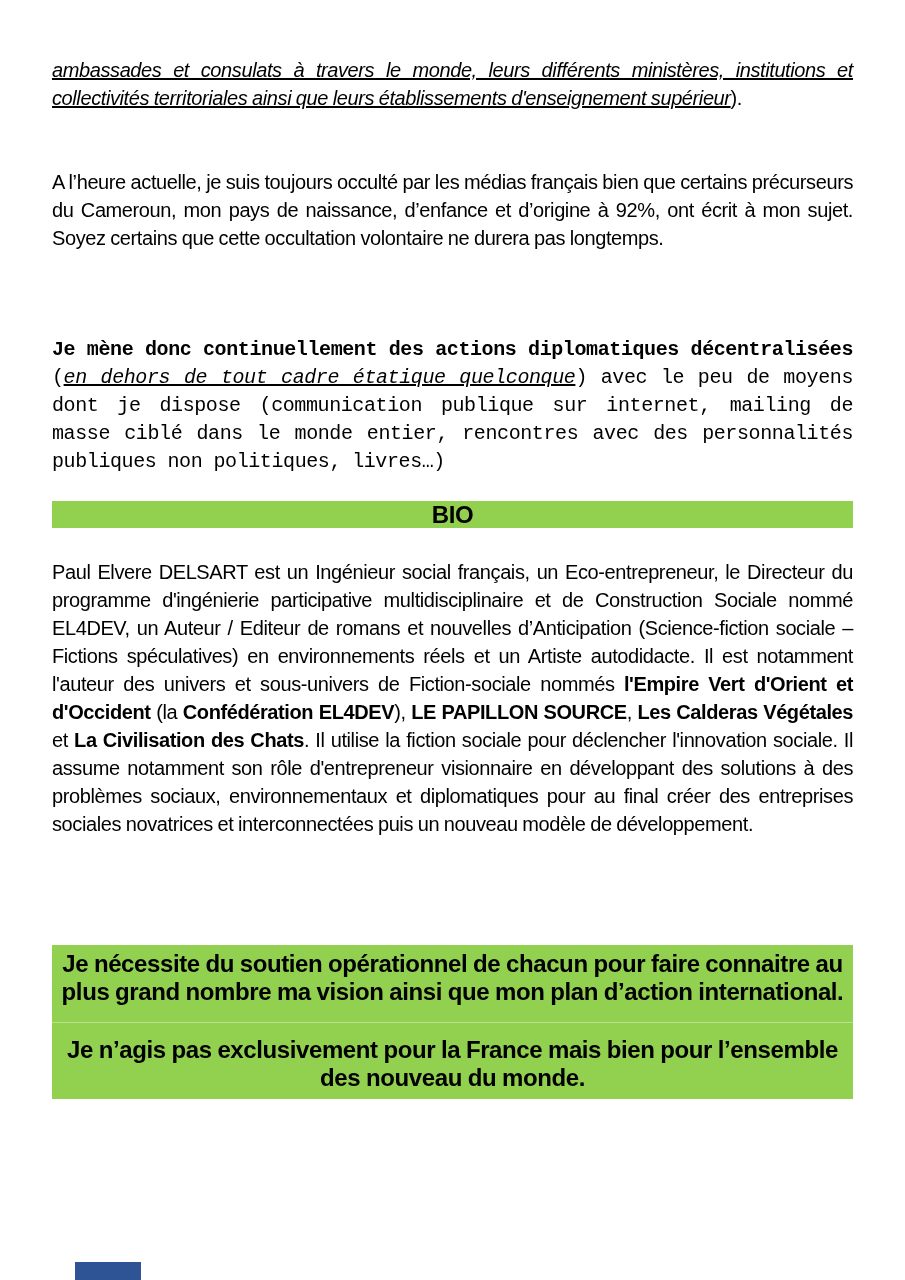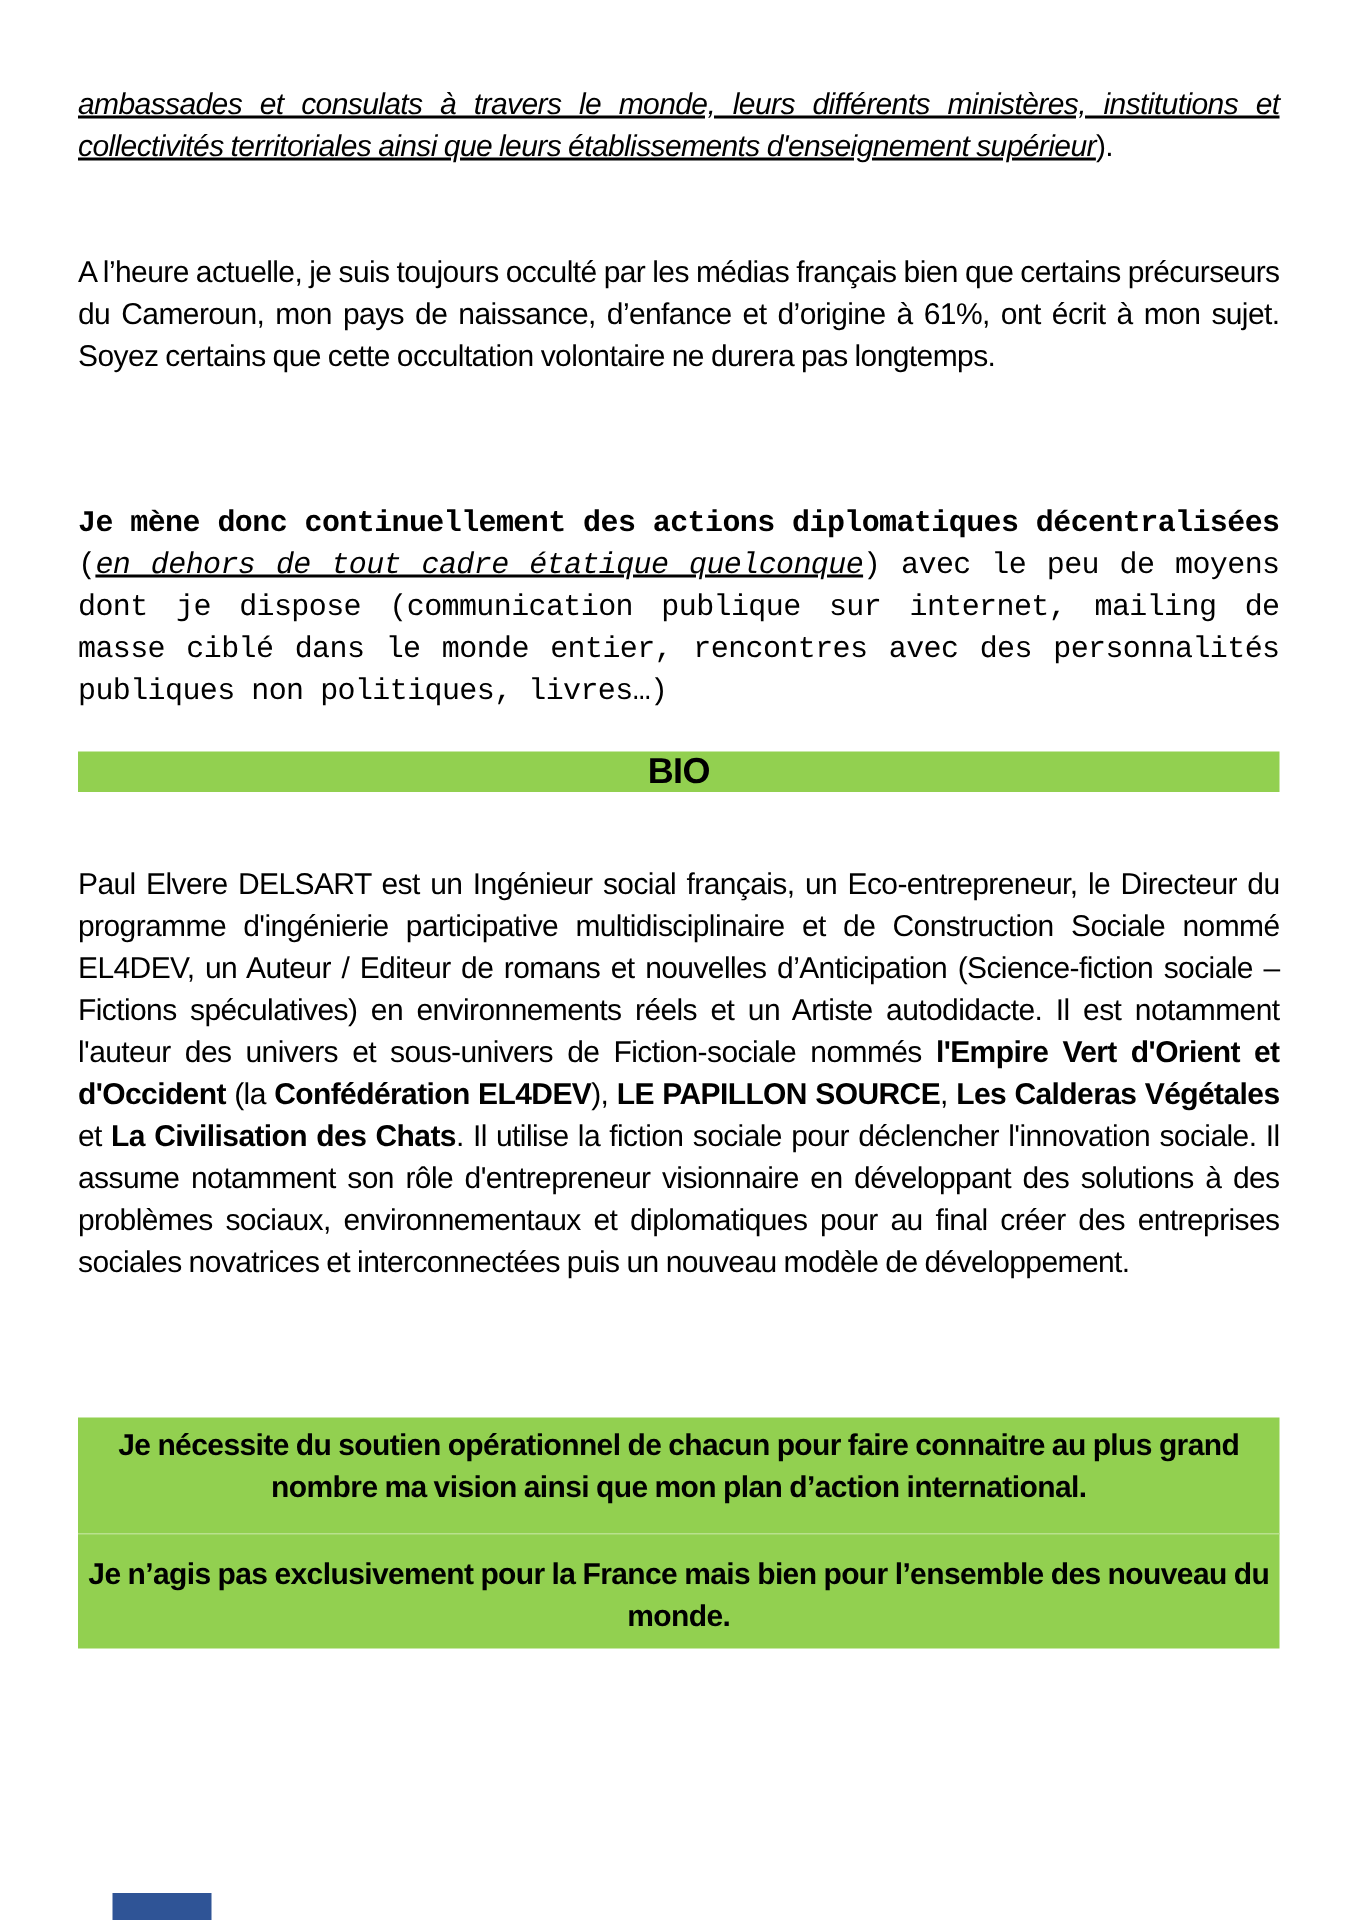--- a/index.html
+++ b/index.html
@@ -21,43 +21,43 @@
   .bio-bar {
     top:501px; height:27px; background:var(--green,#92D050);
     text-align:center; font-weight:700; font-size:24px; line-height:27px;
     letter-spacing:-0.4px; font-stretch:condensed;
   }
   .callout-box {
     top:945px; background:var(--green,#92D050);
     padding:5px 6px 7px 6px;
   }
   .callout-para {
-    font-size:20px; line-height:28px; font-weight:700; text-align:center;
+    font-size:24px; line-height:28px; font-weight:700; text-align:center;
     letter-spacing:-0.4px; word-spacing:-0.5px; font-stretch:condensed;
   }
   .callout-divider {
     height:1px; background:var(--divider,#b9e18e); margin:16px -6px 13px -6px;
   }
   .blue-fragment {
     position:absolute; left:75px; top:1262px; width:66px; height:18px;
     background:var(--blue,#2f5496);
   }
   #intro   { top:56px;  }
   #media   { top:168px; }
   #actions { top:336px;font-family:Liberation Mono, monospace; }
-  #bio-para{ top:576px; }
+  #bio-para{ top:558px; }
 </style>
 </head>
 <body>
 
 <div class="page">
 
   <p id="intro" class="block para"><span class="i u">ambassades et consulats à travers le monde, leurs différents ministères, institutions et collectivités territoriales ainsi que leurs établissements d'enseignement supérieur</span><span>).</span></p>
 
-  <p id="media" class="block para">A l’heure actuelle, je suis toujours occulté par les médias français bien que certains précurseurs du Cameroun, mon pays de naissance, d’enfance et d’origine à 61%, ont écrit à mon sujet. Soyez certains que cette occultation volontaire ne durera pas longtemps.</p>
+  <p id="media" class="block para">A l’heure actuelle, je suis toujours occulté par les médias français bien que certains précurseurs du Cameroun, mon pays de naissance, d’enfance et d’origine à 92%, ont écrit à mon sujet. Soyez certains que cette occultation volontaire ne durera pas longtemps.</p>
 
   <p id="actions" class="block para"><span class="b">Je mène donc continuellement des actions diplomatiques décentralisées</span><span> (</span><span class="i u">en dehors de tout cadre étatique quelconque</span><span>) avec le peu de moyens dont je dispose (communication publique sur internet, mailing de masse ciblé dans le monde entier, rencontres avec des personnalités publiques non politiques, livres…)</span></p>
 
   <div class="block bio-bar">
     <span>BIO</span>
   </div>
 
   <p id="bio-para" class="block para"><span>Paul Elvere DELSART est un Ingénieur social français, un Eco-entrepreneur, le Directeur du programme d'ingénierie participative multidisciplinaire et de Construction Sociale nommé EL4DEV, un Auteur / Editeur de romans et nouvelles d’Anticipation (Science-fiction sociale – Fictions spéculatives) en environnements réels et un Artiste autodidacte. Il est notamment l'auteur des univers et sous-univers de Fiction-sociale nommés </span><span class="b">l'Empire Vert d'Orient et d'Occident</span><span> (la </span><span class="b">Confédération EL4DEV</span><span>), </span><span class="b">LE PAPILLON SOURCE</span><span>, </span><span class="b">Les Calderas Végétales</span><span> et </span><span class="b">La Civilisation des Chats</span><span>. Il utilise la fiction sociale pour déclencher l'innovation sociale. Il assume notamment son rôle d'entrepreneur visionnaire en développant des solutions à des problèmes sociaux, environnementaux et diplomatiques pour au final créer des entreprises sociales novatrices et interconnectées puis un nouveau modèle de développement.</span></p>
 
   <div class="block callout-box">

